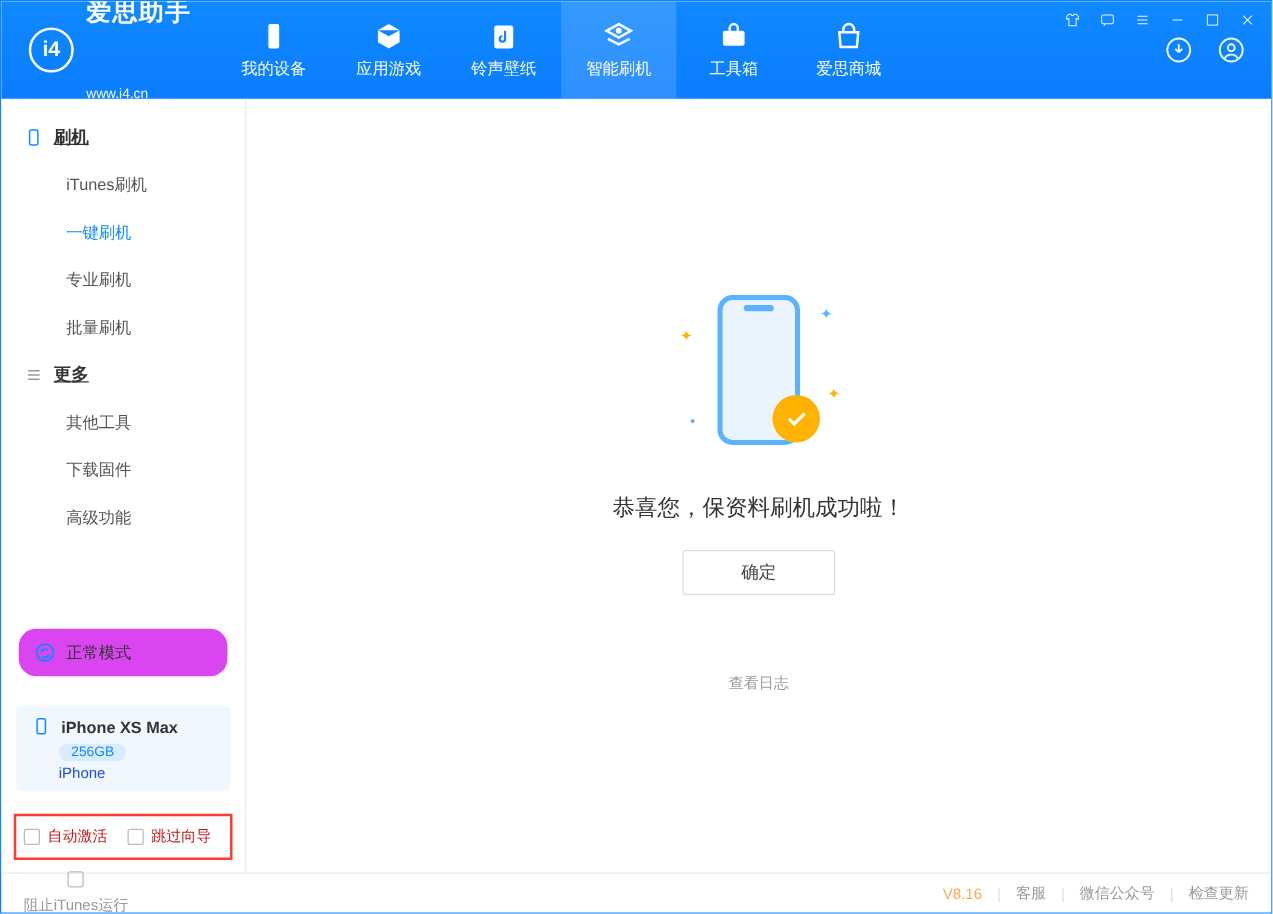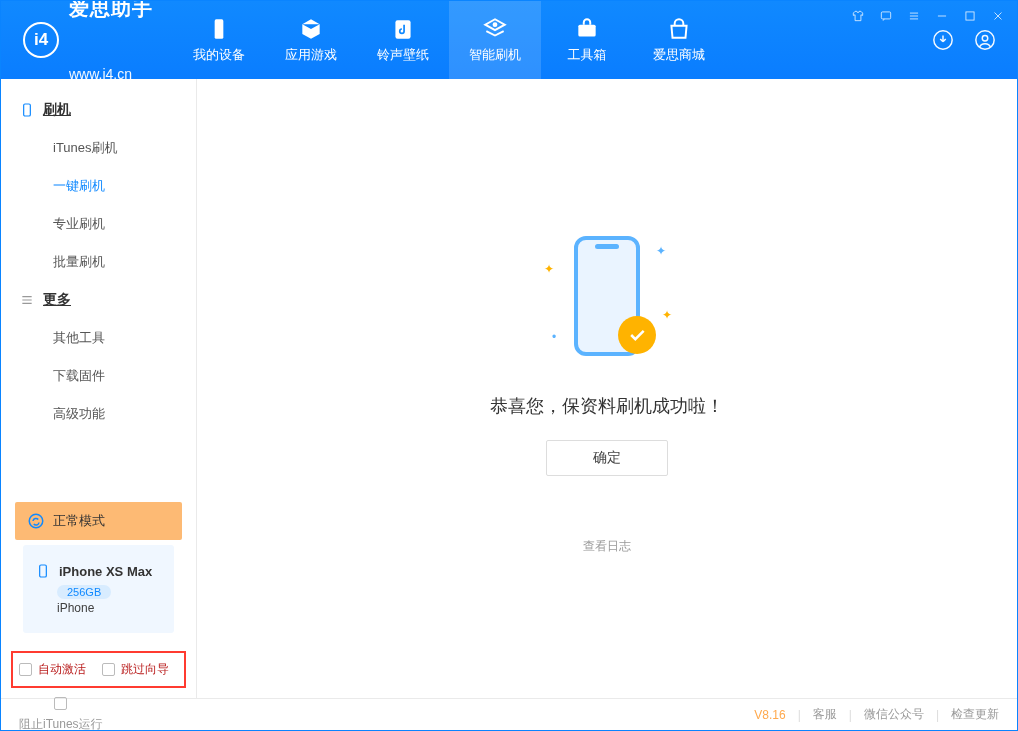--- a/index.html
+++ b/index.html
@@ -5,21 +5,21 @@
 * { margin: 0; padding: 0; box-sizing: border-box; font-family: "Microsoft YaHei", "PingFang SC", sans-serif; }
 body { background: #f0f0f0; display: flex; align-items: center; justify-content: center; min-height: 100vh; }
 .window { width: 1018px; height: 731px; background: #fff; border: 1px solid #0a84ff; display: flex; flex-direction: column; overflow: hidden; }
 
 
 .header { height: 78px; background: linear-gradient(180deg, #1089ff 0%, #0a7dff 100%); display: flex; align-items: center; color: #fff; position: relative; }
 .logo-block { display: flex; align-items: center; padding: 0 20px 0 22px; gap: 10px; }
 .logo-ico { width: 36px; height: 36px; border: 2.5px solid #fff; border-radius: 50%; display: flex; align-items: center; justify-content: center; font-weight: bold; font-size: 17px; }
 .logo-txt { display: flex; flex-direction: column; line-height: 1.1; }
 .logo-title { font-size: 20px; font-weight: 600; letter-spacing: 1px; }
-.logo-url { font-size: 14px; opacity: .95; margin-top: 48px; }
+.logo-url { font-size: 11px; opacity: .95; margin-top: 48px; }
 .nav { display: flex; height: 100%; }
 .nav-item { width: 92px; display: flex; flex-direction: column; align-items: center; justify-content: center; gap: 4px; font-size: 13px; cursor: pointer; position: relative; }
 .nav-item.active { background: rgba(255,255,255,.15); }
 .nav-ico { width: 26px; height: 26px; display: flex; align-items: center; justify-content: center; }
 .nav-ico svg { width: 26px; height: 26px; fill: #fff; }
 .header-right { margin-left: auto; display: flex; align-items: center; gap: 14px; padding-right: 18px; }
 .hr-btn { width: 28px; height: 28px; display: flex; align-items: center; justify-content: center; cursor: pointer; opacity: .95; }
 .hr-btn svg { width: 22px; height: 22px; fill: none; stroke: #fff; stroke-width: 1.6; }
 .win-ctrls { position: absolute; top: 6px; right: 10px; display: flex; gap: 10px; }
 .win-btn { width: 18px; height: 18px; display: flex; align-items: center; justify-content: center; cursor: pointer; opacity: .9; }
@@ -29,28 +29,28 @@
 .body { flex: 1; display: flex; min-height: 0; }
 
 
 .sidebar { width: 196px; border-right: 1px solid #eaeaea; display: flex; flex-direction: column; background: #fff; }
 .side-scroll { flex: 1; overflow: auto; padding-top: 12px; }
 .side-group-head { display: flex; align-items: center; gap: 8px; padding: 10px 18px; font-size: 14px; color: #333; font-weight: 600; text-decoration: underline; }
 .side-group-head svg { width: 16px; height: 16px; }
 .side-item { padding: 10px 10px 10px 52px; font-size: 13px; color: #555; cursor: pointer; }
 .side-item.active { color: #1089ff; }
 
-.mode-card { margin: 0 14px 5px; background: #fdba74; border-radius: 2px; padding: 10px 12px; display: flex; align-items: center; gap: 8px; font-size: 13px; color: #333; }
+.mode-card { margin: 0 14px 24px; background: #d946ef; border-radius: 14px; padding: 10px 12px; display: flex; align-items: center; gap: 8px; font-size: 13px; color: #333; }
 .mode-card svg { width: 18px; height: 18px; }
 
-.device-card { margin: 0 22px 10px; background: #f0f7ff; border-radius: 3px; padding: 18px 12px; font-size: 13px; }
+.device-card { margin: 0 12px 10px; background: #f0f7ff; border-radius: 3px; padding: 8px 12px; font-size: 13px; }
 .dev-row1 { display: flex; align-items: center; gap: 8px; font-weight: 600; color: #333; }
 .dev-row1 svg { width: 16px; height: 16px; }
 .dev-badge { display: inline-block; margin: 6px 0 2px 22px; background: #d8ecff; color: #1089ff; border-radius: 10px; padding: 1px 10px; font-size: 11px; }
-.dev-sub { margin-left: 22px; color: #404040; font-size: 12px; }
+.dev-sub { margin-left: 22px; color: #1d4ed8; font-size: 12px; }
 
 .opt-box { margin: 8px 10px 10px; border: 2px solid #ff3b30; padding: 8px 6px; display: flex; gap: 16px; align-items: center; }
 .chk { display: flex; align-items: center; gap: 6px; font-size: 12px; color: #b91c1c; cursor: pointer; }
 .chk-box { width: 13px; height: 13px; border: 1px solid #bbb; border-radius: 2px; }
 
 
 .main { flex: 1; position: relative; display: flex; flex-direction: column; align-items: center; justify-content: center; gap: 22px; }
 .illus { width: 150px; height: 150px; position: relative; }
 .phone { position: absolute; left: 42px; top: 14px; width: 66px; height: 120px; border: 4px solid #5bb3ff; border-radius: 12px; background: #eaf4ff; }
 .phone::before { content: ""; position: absolute; top: 4px; left: 50%; transform: translateX(-50%); width: 24px; height: 5px; background: #5bb3ff; border-radius: 3px; }

